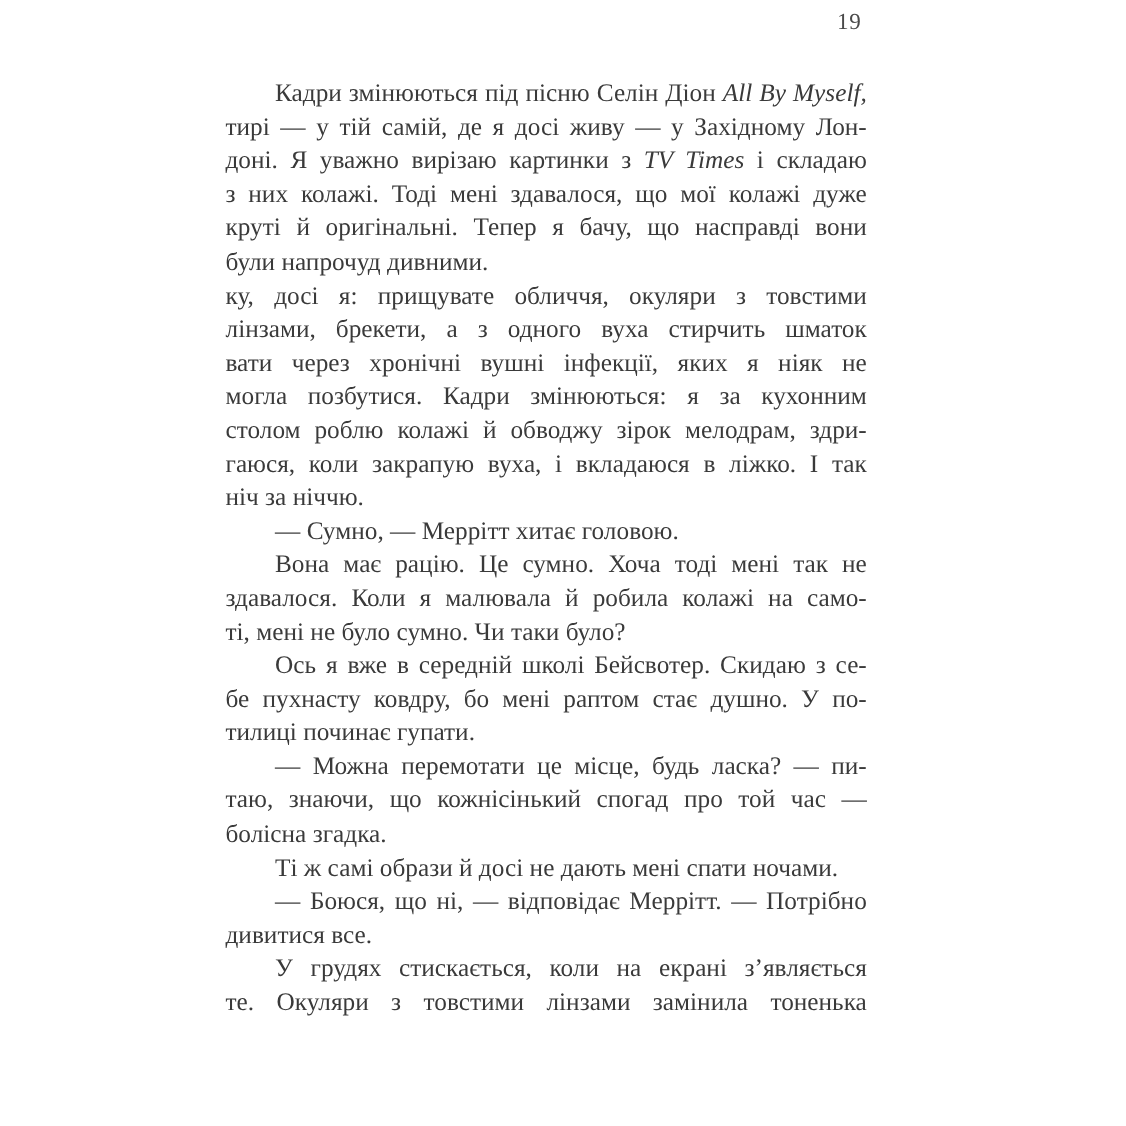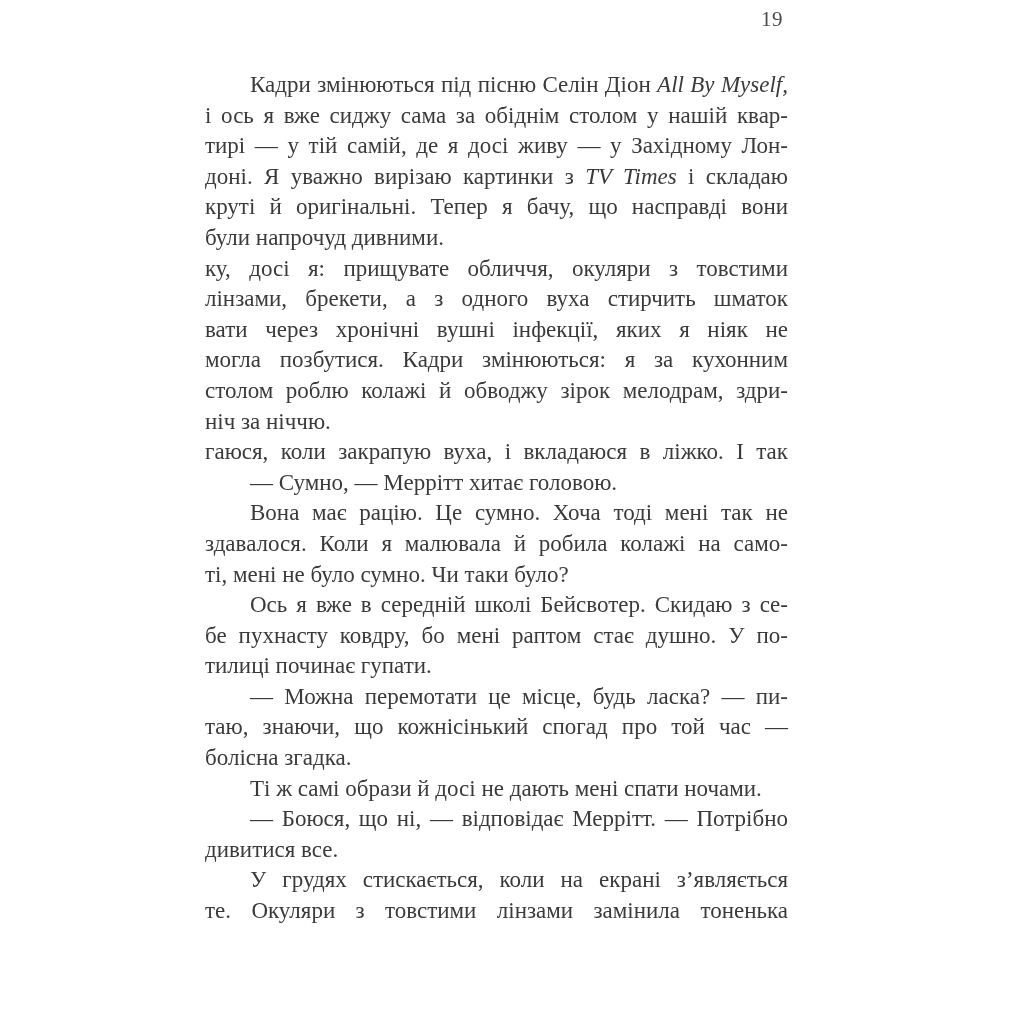--- a/index.html
+++ b/index.html
@@ -51,32 +51,32 @@
     font-style: italic;
   }
 </style>
 </head>
 <body>
 
 <div class="page">
   <div class="page-number">19</div>
   <div class="page-body">
       <div class="line indent"><span>Кадри змінюються під пісню Селін Діон </span><span class="it">All By Myself,</span></div>
-      <div class="line"><span>і ось я вже сиджу сама за обіднім столом у нашій квар-</span></div>
       <div class="line"><span>тирі — у тій самій, де я досі живу — у Західному Лон-</span></div>
       <div class="line"><span>доні. Я уважно вирізаю картинки з </span><span class="it">TV Times</span><span> і складаю</span></div>
+      <div class="line"><span>з них колажі. Тоді мені здавалося, що мої колажі дуже</span></div>
       <div class="line"><span>круті й оригінальні. Тепер я бачу, що насправді вони</span></div>
       <div class="line no-just"><span>були напрочуд дивними.</span></div>
       <div class="line"><span>ку, досі я: прищувате обличчя, окуляри з товстими</span></div>
       <div class="line"><span>лінзами, брекети, а з одного вуха стирчить шматок</span></div>
       <div class="line"><span>вати через хронічні вушні інфекції, яких я ніяк не</span></div>
       <div class="line"><span>могла позбутися. Кадри змінюються: я за кухонним</span></div>
       <div class="line"><span>столом роблю колажі й обводжу зірок мелодрам, здри-</span></div>
+      <div class="line"><span>гаюся, коли закрапую вуха, і вкладаюся в ліжко. І так</span></div>
       <div class="line no-just"><span>ніч за ніччю.</span></div>
-      <div class="line"><span>гаюся, коли закрапую вуха, і вкладаюся в ліжко. І так</span></div>
       <div class="line indent no-just"><span>— Сумно, — Меррітт хитає головою.</span></div>
       <div class="line indent"><span>Вона має рацію. Це сумно. Хоча тоді мені так не</span></div>
       <div class="line"><span>здавалося. Коли я малювала й робила колажі на само-</span></div>
       <div class="line no-just"><span>ті, мені не було сумно. Чи таки було?</span></div>
       <div class="line indent"><span>Ось я вже в середній школі Бейсвотер. Скидаю з се-</span></div>
       <div class="line"><span>бе пухнасту ковдру, бо мені раптом стає душно. У по-</span></div>
       <div class="line no-just"><span>тилиці починає гупати.</span></div>
       <div class="line indent"><span>— Можна перемотати це місце, будь ласка? — пи-</span></div>
       <div class="line"><span>таю, знаючи, що кожнісінький спогад про той час —</span></div>
       <div class="line no-just"><span>болісна згадка.</span></div>

